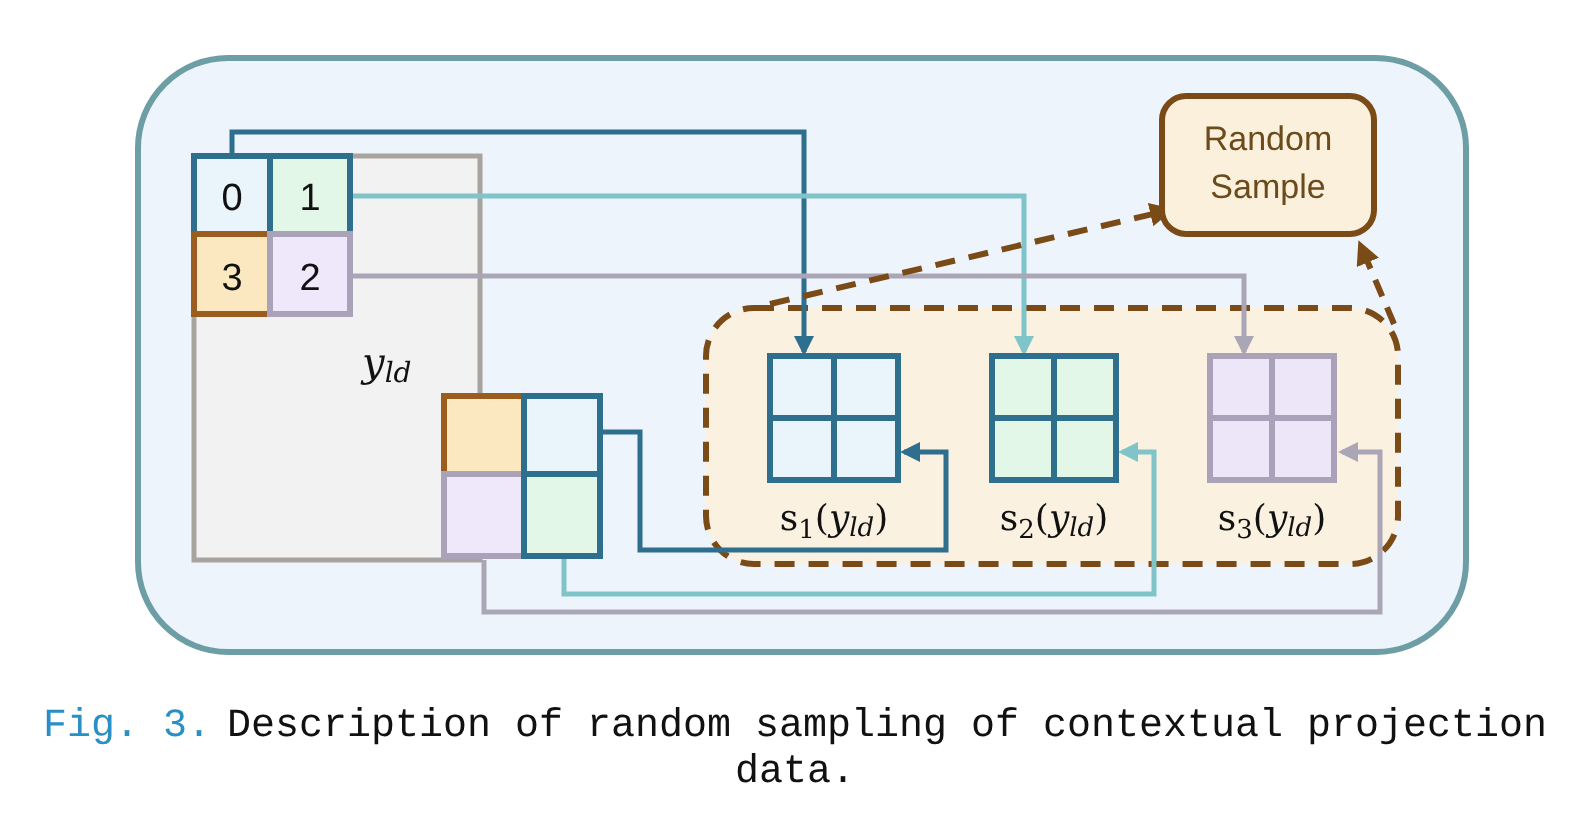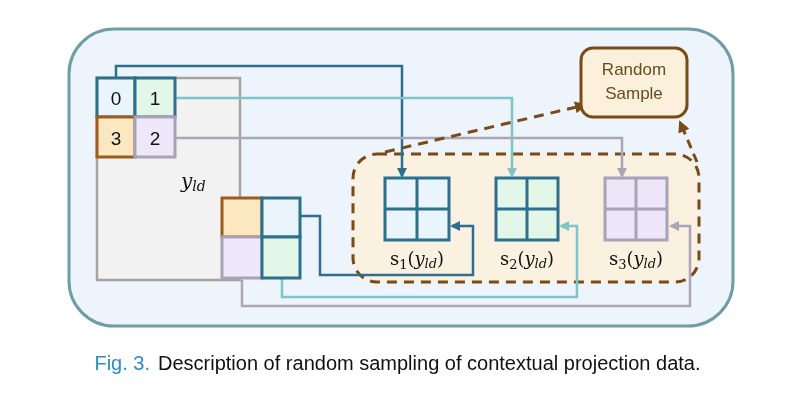--- a/index.html
+++ b/index.html
@@ -4,21 +4,21 @@
   <style>
     html, body { margin: 0; padding: 0; background: #ffffff; }
     body { width: 795px; height: 412px; position: relative; overflow: hidden; }
     #fig { position: absolute; left: 0; top: 0; width: 795px; height: 340px; }
     .cell-label { font-family: "Liberation Sans", sans-serif; font-size: 19px; fill: #111; }
     .math { font-family: "DejaVu Serif", serif; font-style: italic; fill: #111; }
     .sub-label { font-family: "DejaVu Serif", serif; font-size: 18px; fill: #111; }
     .rs-text { font-family: "Liberation Sans", sans-serif; font-size: 17px; fill: #6b4a1c; }
     #caption {
       position: absolute; left: 0; top: 352px; width: 795px; text-align: center;
-      font-family: Liberation Sans, sans-serif; font-size: 20px; color: #111;
+      font-family: Liberation Mono, monospace; font-size: 20px; color: #111;
     }
     #caption .fig-num { color: #2a8fc4; margin-right: 8px; }
   </style>
 </head>
 <body>
 
 <svg id="fig" viewBox="0 0 795 340" xmlns="http://www.w3.org/2000/svg">
   <defs>
     <marker id="ah-dark" markerWidth="10" markerHeight="10" refX="8" refY="5" orient="auto" markerUnits="userSpaceOnUse">
       <path d="M0,0 L10,5 L0,10 z" fill="#2e6f8e"></path>

